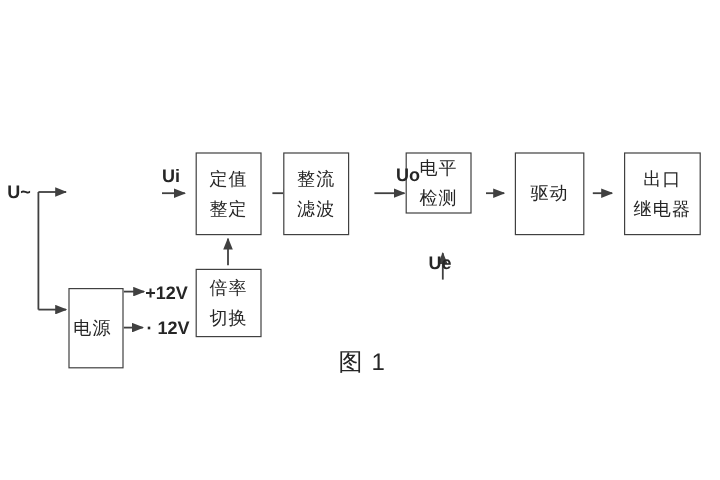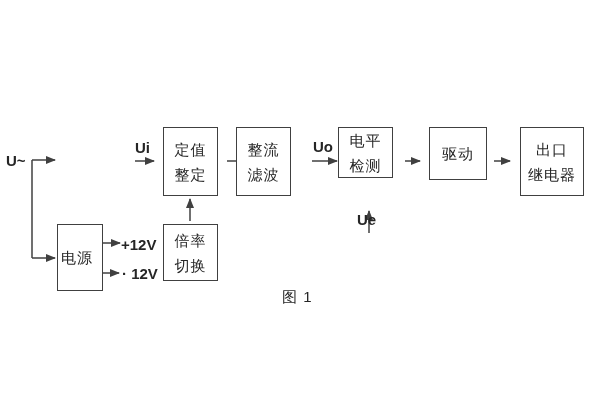--- a/index.html
+++ b/index.html
@@ -22,21 +22,21 @@
     gap:10px;font-size:15px;line-height:1;letter-spacing:1px;
     box-sizing:border-box;
   }
   .box.align-left{align-items:flex-start;padding-left:3px;}
   .box.thick{border-width:2px;}
   .lbl{
     position:absolute;font-size:15px;font-weight:700;line-height:1.15;
     white-space:nowrap;
   }
   .caption{
-    position:absolute;font-size:15px;font-weight:400;letter-spacing:1px;
+    position:absolute;font-size:20px;font-weight:400;letter-spacing:1px;
   }
 </style>
 </head>
 <body>
 
 <div id="stage">
 
   <svg id="wires" viewBox="0 0 600 400" xmlns="http://www.w3.org/2000/svg">
     <defs>
       <marker id="ah" markerUnits="userSpaceOnUse" markerWidth="10" markerHeight="8" refX="9" refY="4" orient="auto">
@@ -66,41 +66,41 @@
   <div class="box" style="left:236px;top:127px;width:55px;height:69px">
     <span>整流</span>
     <span>滤波</span>
   </div>
 
   <div class="box" style="left:338px;top:127px;width:55px;height:51px">
     <span>电平</span>
     <span>检测</span>
   </div>
 
-  <div class="box" style="left:429px;top:127px;width:58px;height:53px">
+  <div class="box" style="left:429px;top:127px;width:58px;height:69px">
     <span>驱动</span>
   </div>
 
   <div class="box" style="left:520px;top:127px;width:64px;height:69px">
     <span>出口</span>
     <span>继电器</span>
   </div>
 
-  <div class="box align-left" style="left:57px;top:224px;width:46px;height:67px">
+  <div class="box align-left" style="left:57px;top:240px;width:46px;height:67px">
     <span>电源</span>
   </div>
 
   <div class="box" style="left:163px;top:224px;width:55px;height:57px">
     <span>倍率</span>
     <span>切换</span>
   </div>
 
 
   <div class="lbl" style="left:6px;top:152px">U~</div>
   <div class="lbl" style="left:135px;top:139px">Ui</div>
-  <div class="lbl" style="left:313px;top:138px">Uo</div>
+  <div class="lbl" style="left:330px;top:138px">Uo</div>
   <div class="lbl" style="left:357px;top:211px">Ue</div>
   <div class="lbl" style="left:121px;top:236px">+12V</div>
   <div class="lbl" style="left:122px;top:265px">· 12V</div>
 
   <div class="caption" style="left:282px;top:288px">图 1</div>
 
 </div>
 
 </body></html>

